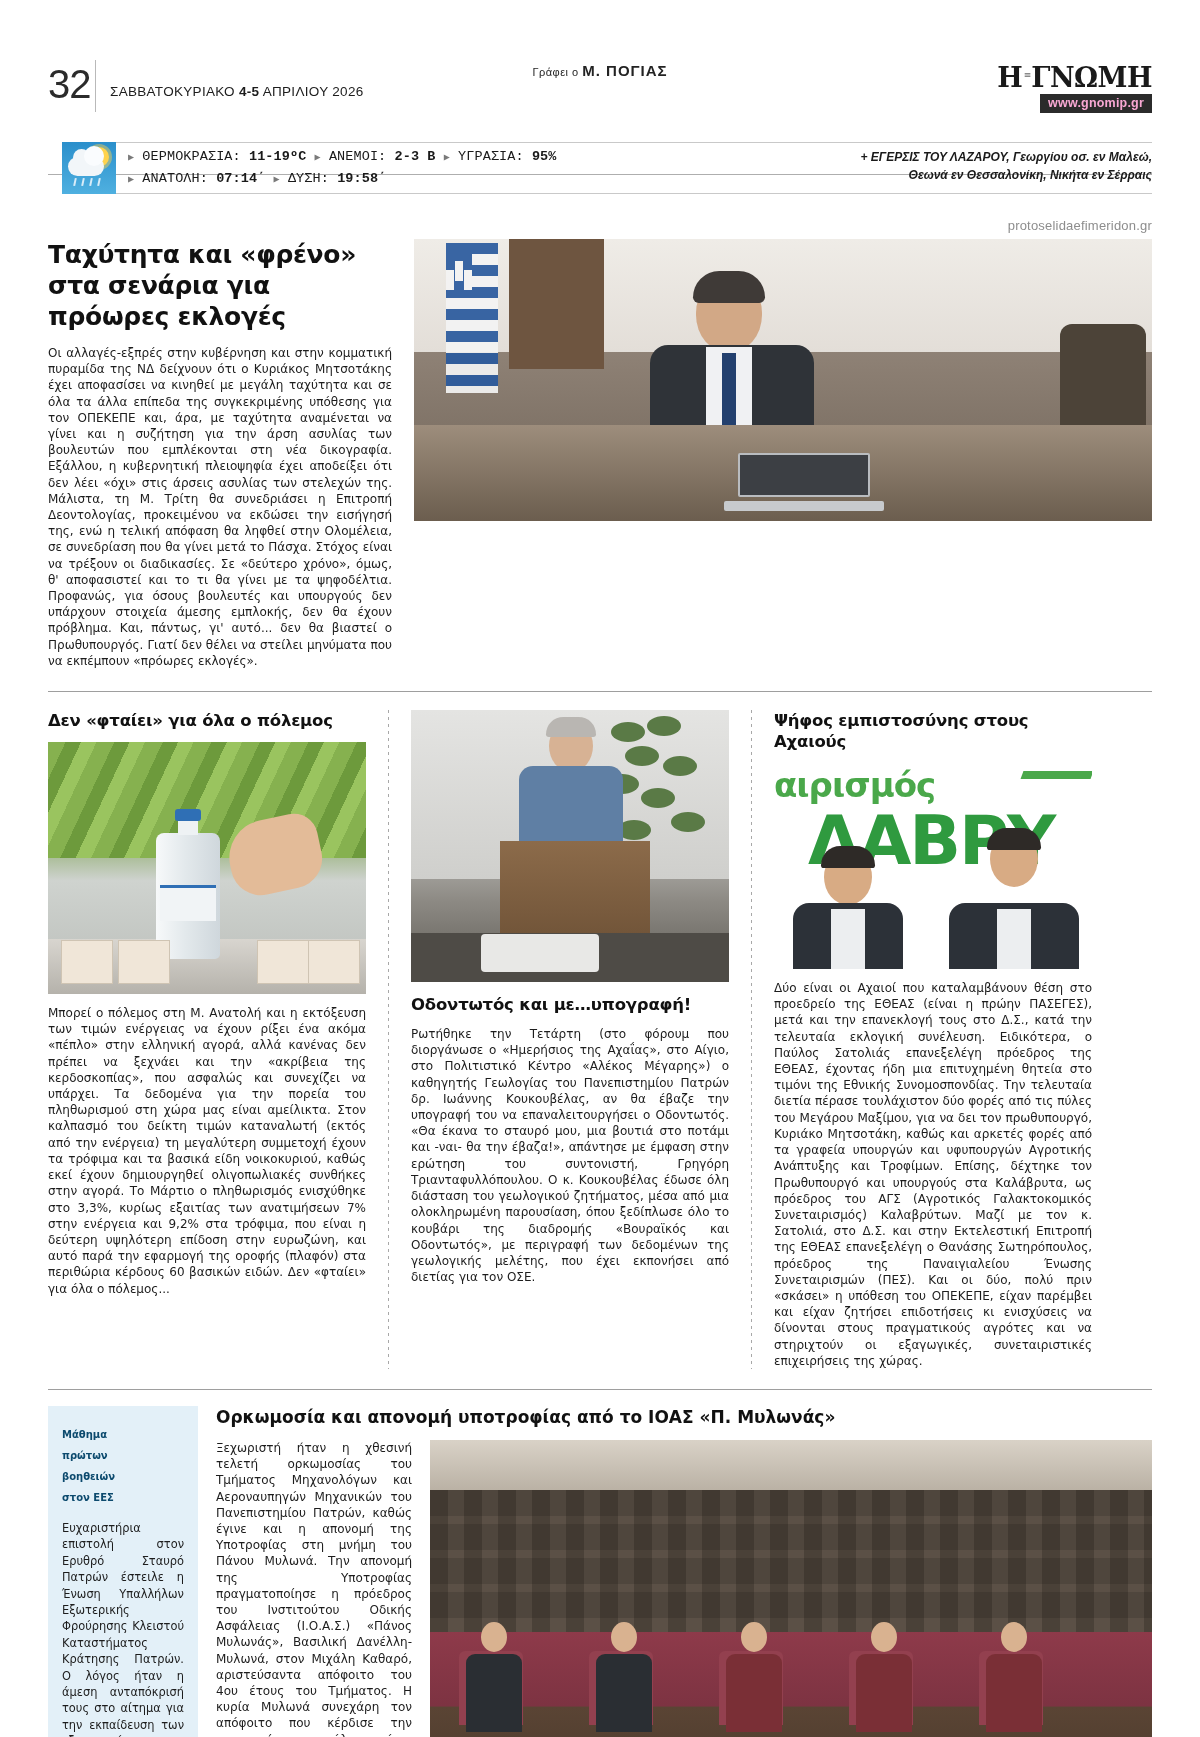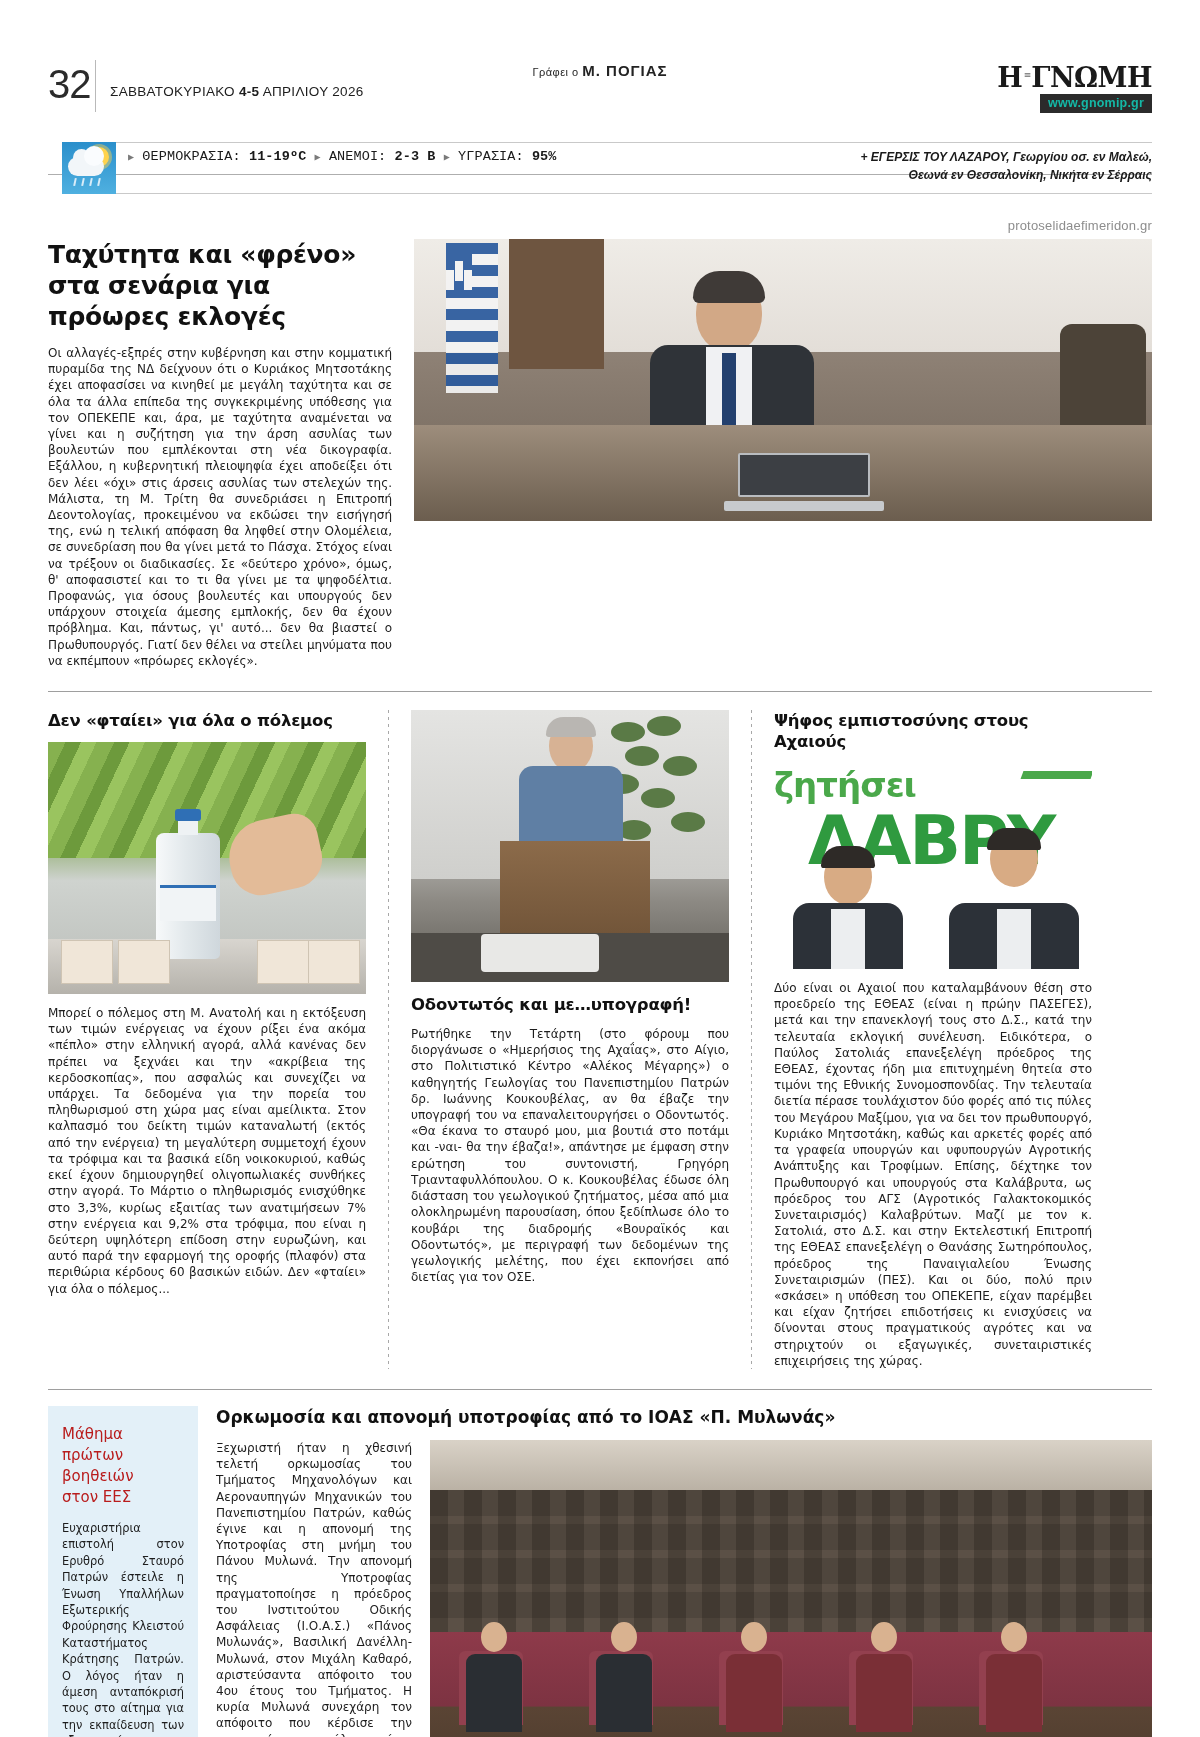--- a/index.html
+++ b/index.html
@@ -54,21 +54,21 @@
     font-family: "DejaVu Serif", "Liberation Serif", serif;
     font-weight: 700; font-size: 27px; letter-spacing: -0.5px; color: #1a1a1a;
     line-height: 28px;
   }
   .brand-name .tiny {
     display: inline-block; font-size: 9px; line-height: 9px;
     vertical-align: 7px; letter-spacing: 0; color: #8a8a8a;
     width: 9px; overflow: hidden;
   }
   .brand-url {
-    margin-top: 2px; background: #2b2b2b; color: #14b8a6;
+    margin-top: 2px; background: #2b2b2b; color: #f9a8d4;
     font-size: 12.5px; font-weight: 700; letter-spacing: 0.2px;
     padding: 2px 8px 3px; display: inline-block;
     font-family: "Liberation Sans", sans-serif;
   }
   .head-rule {
     position: absolute; left: 48px; right: 48px; top: 112px;
     height: 1px; background: #aeaeae;
   }
 
   
@@ -216,21 +216,21 @@
   .pa-h { position:absolute; left:50%; transform:translateX(-50%); top:0; width:48px; height:56px; border-radius:24px/28px; background:#d8ab84; }
   .pa-hr { position:absolute; left:50%; transform:translateX(-50%); top:-3px; width:54px; height:22px; border-radius:27px 27px 4px 4px; background:#2e2a27; }
   .pa-b { position:absolute; left:0; bottom:0; width:100%; height: 66px; background:#2c3138; border-radius:16px 16px 0 0; }
   .pa-sh { position:absolute; left:50%; transform:translateX(-50%); bottom:0; width:34px; height:60px; background:#eceef0; }
 
   
   .bot-rule { height: 1px; background: #9e9e9e; margin-top: 20px; }
   .bottom { display: flex; margin-top: 16px; gap: 0; }
   .bot-side { width: 150px; background:#e3f0f8; padding: 18px 14px 20px; }
   .bot-side h3 {
-    font-size: 15px; line-height: 21px; font-weight: 400; color: #b91c1c;
+    font-size: 10px; line-height: 21px; font-weight: 700; color: #0c4a6e;
     margin-bottom: 12px; font-family: "DejaVu Sans", sans-serif;
   }
   .bot-side p {
     font-size: 11.4px; line-height: 16.4px; text-align: justify; color:#1d1d1d;
     font-family: "DejaVu Sans", sans-serif;
   }
   .bot-main { flex: 1; padding-left: 18px; }
   h2.bot-title {
     font-size: 17px; line-height: 22px; font-weight: 700; color: #111;
     margin-bottom: 12px; font-family: "DejaVu Sans", sans-serif;
@@ -292,20 +292,28 @@
         <span class="tri">▶</span>
         <span>ΘΕΡΜΟΚΡΑΣΙΑ:</span>
         <b>11-19ºC</b>
         <span class="tri">▶</span>
         <span>ΑΝΕΜΟΙ:</span>
         <b>2-3 Β</b>
         <span class="tri">▶</span>
         <span>ΥΓΡΑΣΙΑ:</span>
         <b>95%</b>
       </div>
+      <div>
+        <span class="tri">▶</span>
+        <span>ΑΝΑΤΟΛΗ:</span>
+        <b>07:14΄</b>
+        <span class="tri">▶</span>
+        <span>ΔΥΣΗ:</span>
+        <b>19:58΄</b>
+      </div>
     </div>
     <div class="wx-saints">
       <div>+ ΕΓΕΡΣΙΣ ΤΟΥ ΛΑΖΑΡΟΥ, Γεωργίου οσ. εν Μαλεώ,</div>
       <div>Θεωνά εν Θεσσαλονίκη, Νικήτα εν Σέρραις</div>
     </div>
   </div>
 
   <div class="credit">protoselidaefimeridon.gr</div>
 
   <div class="lead">
@@ -387,21 +395,21 @@
       <h2 class="sub-title" style="margin-top:12px">Οδοντωτός και με…υπογραφή!</h2>
       <p class="body-text">Ρωτήθηκε την Τετάρτη (στο φόρουμ που διοργάνωσε ο «Ημερήσιος της Αχαΐας», στο Αίγιο, στο Πολιτιστικό Κέντρο «Αλέκος Μέγαρης») ο καθηγητής Γεωλογίας του Πανεπιστημίου Πατρών δρ. Ιωάννης Κουκουβέλας, αν θα έβαζε την υπογραφή του να επαναλειτουργήσει ο Οδοντωτός. «Θα έκανα το σταυρό μου, μια βουτιά στο ποτάμι και -ναι- θα την έβαζα!», απάντησε με έμφαση στην ερώτηση του συντονιστή, Γρηγόρη Τριανταφυλλόπουλου. Ο κ. Κουκουβέλας έδωσε όλη διάσταση του γεωλογικού ζητήματος, μέσα από μια ολοκληρωμένη παρουσίαση, όπου ξεδίπλωσε όλο το κουβάρι της διαδρομής «Βουραϊκός και Οδοντωτός», με περιγραφή των δεδομένων της γεωλογικής μελέτης, που έχει εκπονήσει από διετίας για τον ΟΣΕ.</p>
     </div>
 
     <div class="tri-sep"></div>
 
     <div class="tri-col">
       <h2 class="sub-title">Ψήφος εμπιστοσύνης στους Αχαιούς</h2>
       <div class="photo ph-ach">
         <div class="pa-green"></div>
-        <div class="pa-txt1">ζητήσει</div>
+        <div class="pa-txt1">αιρισμός</div>
         <div class="pa-txt2">ΛΑΒΡΥ</div>
         <div class="pa-bar"></div>
         <div class="pa-p1">
           <div class="pa-h"></div>
           <div class="pa-hr"></div>
           <div class="pa-b"></div>
           <div class="pa-sh"></div>
         </div>
         <div class="pa-p2">
           <div class="pa-h"></div>

